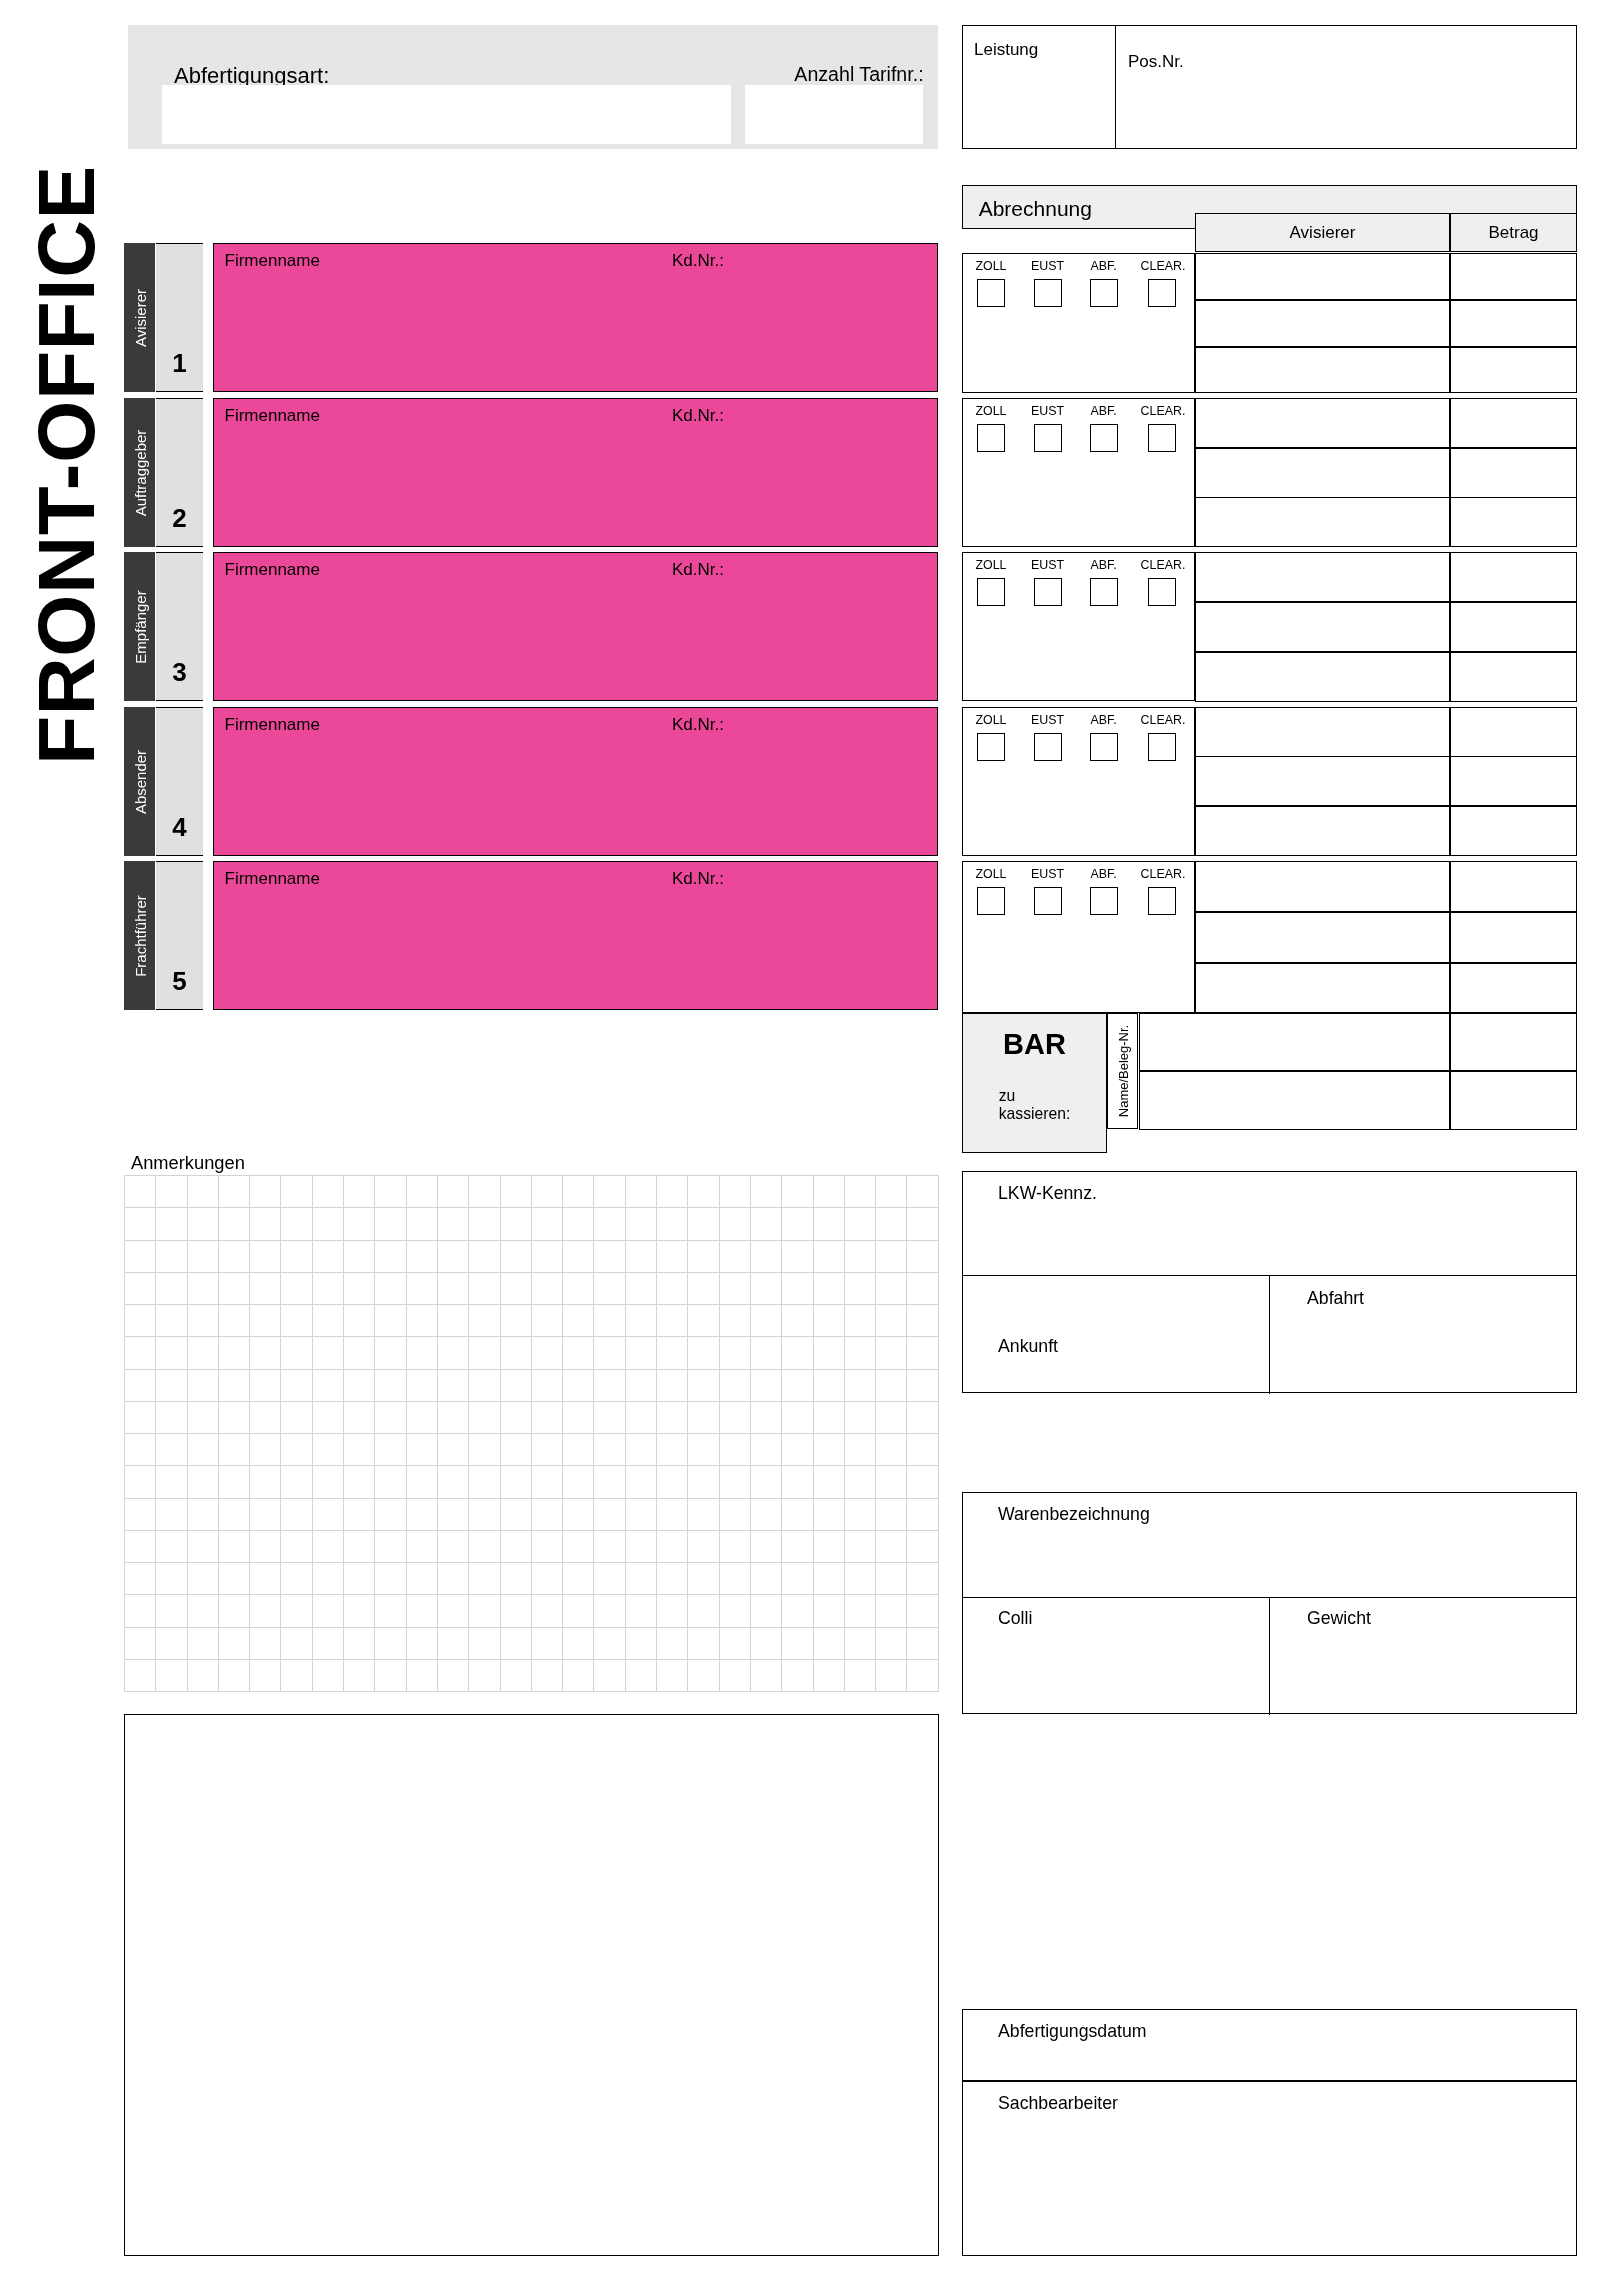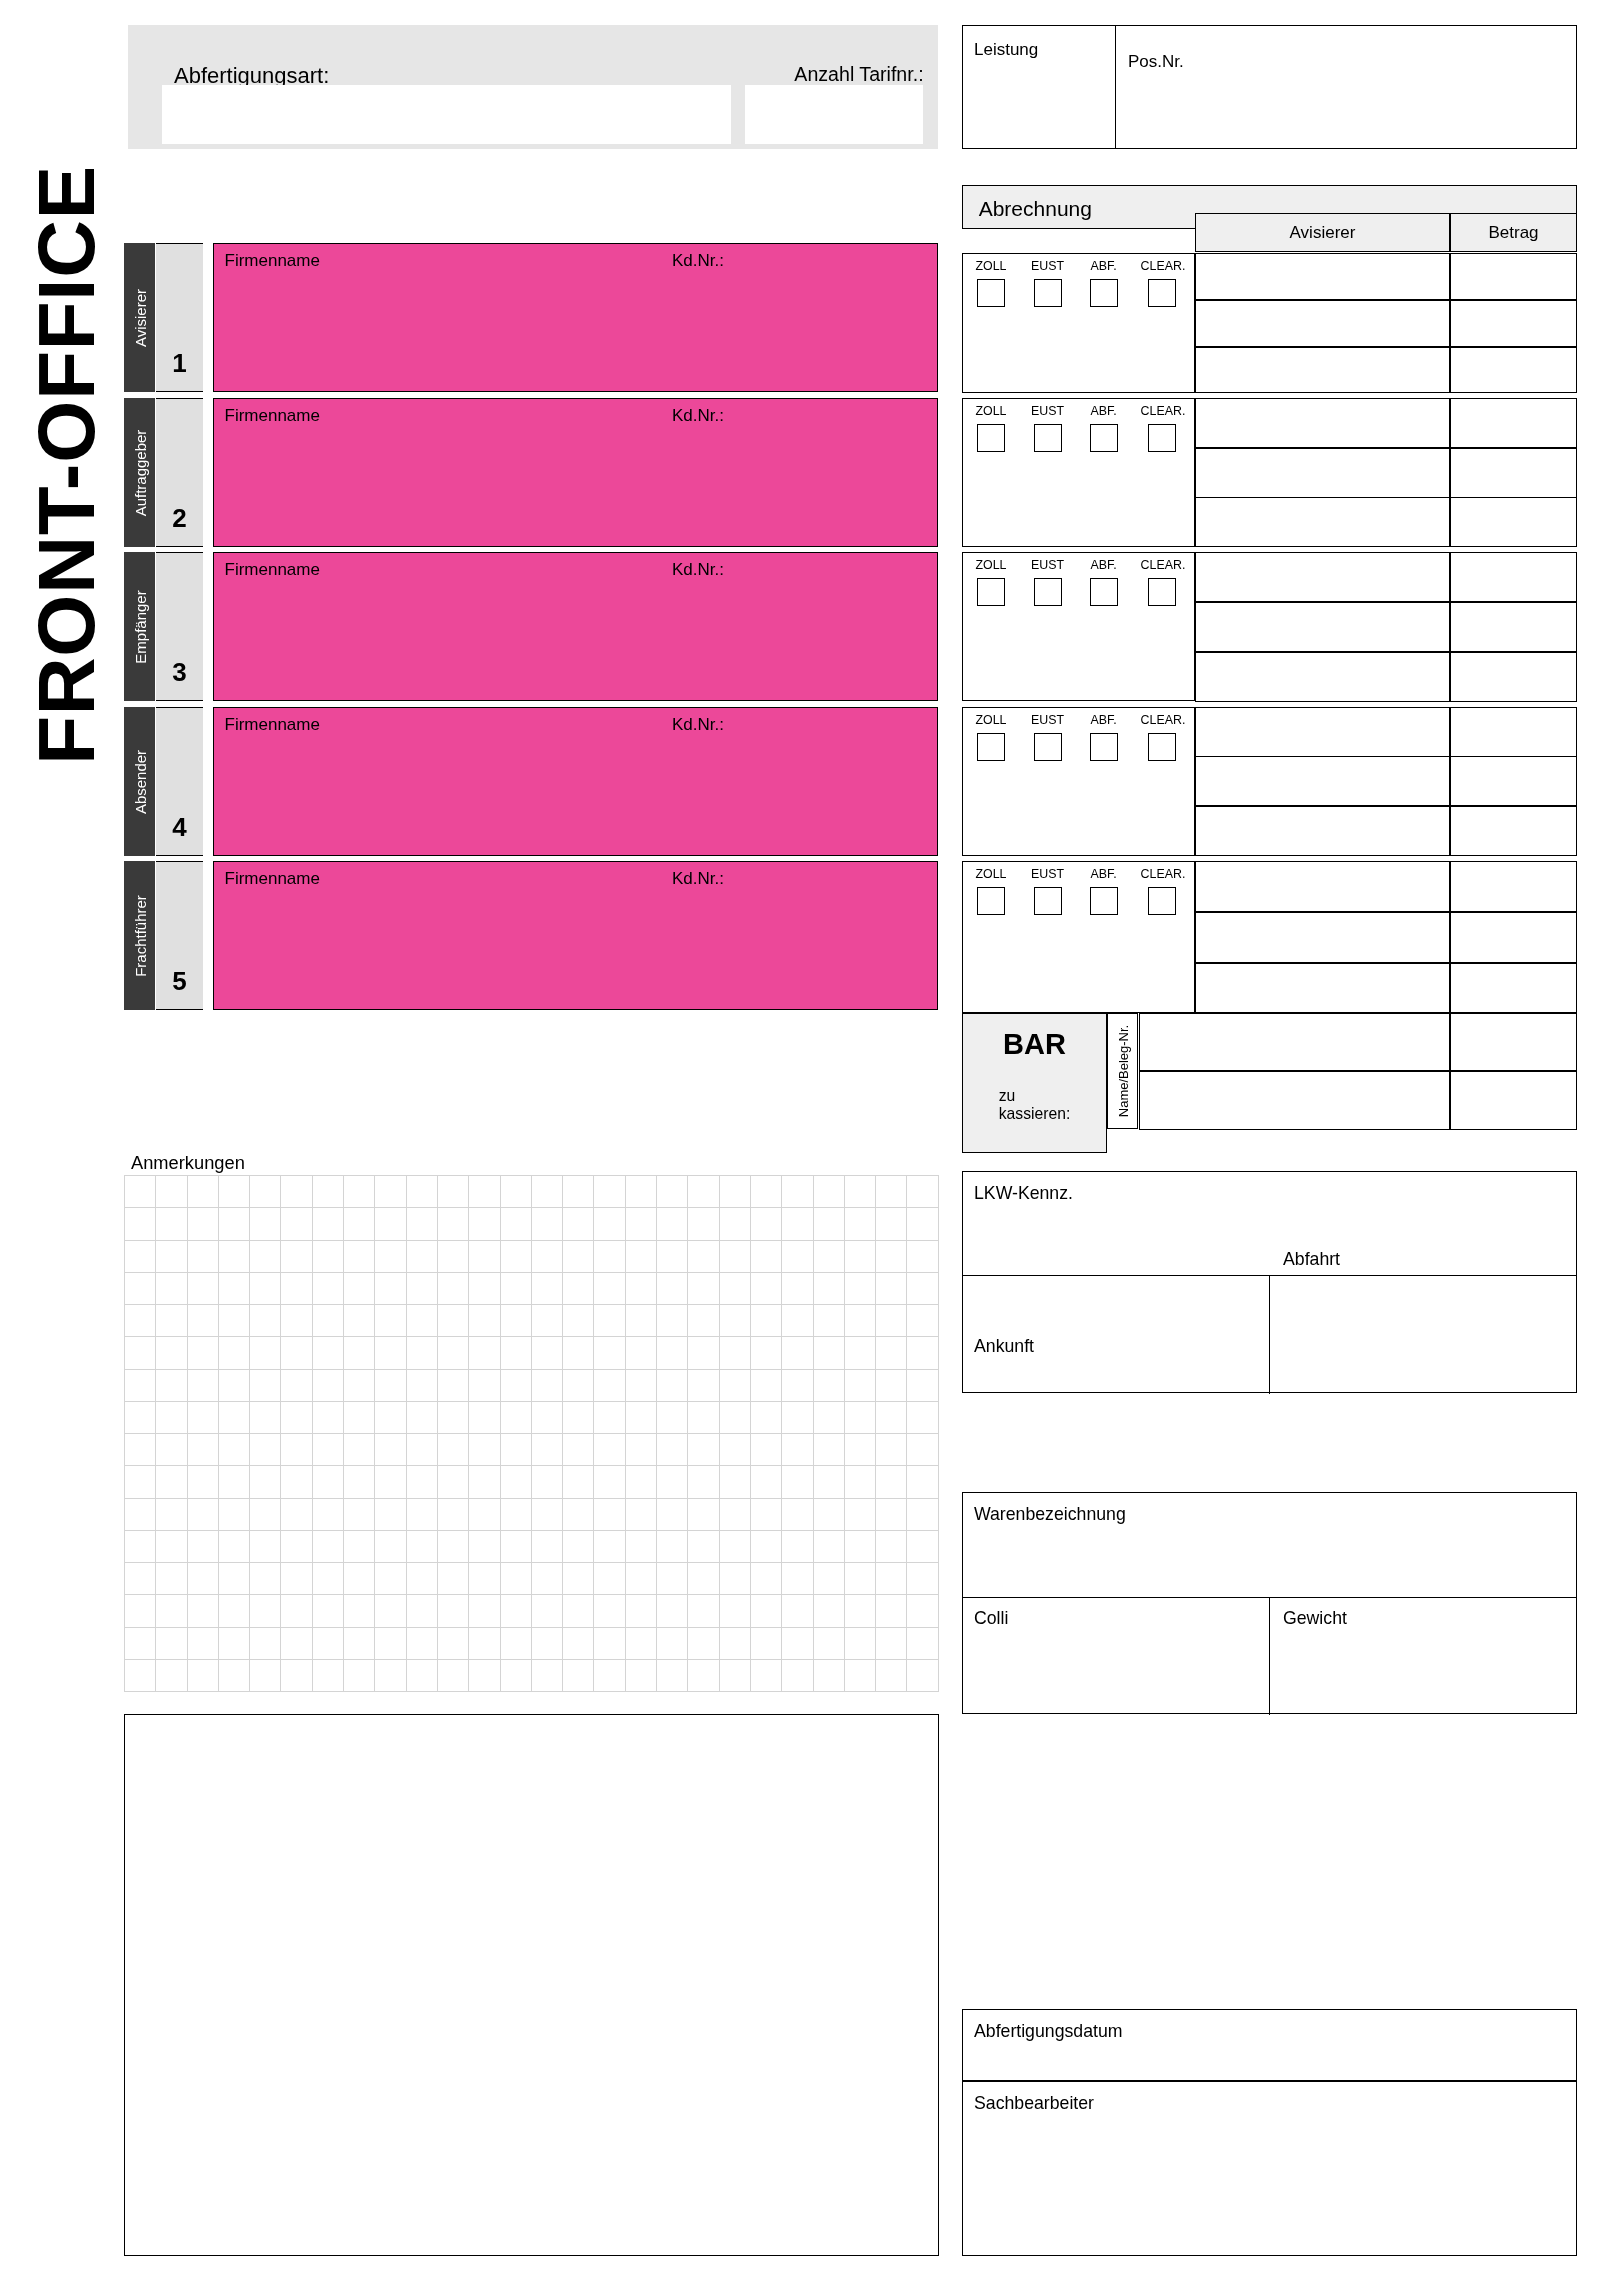--- a/index.html
+++ b/index.html
@@ -227,21 +227,21 @@
   #grid table {
     border-collapse: collapse;
     width: 100%; height: 100%;
   }
   #grid td {
     border: 0.7px solid #d4d4d4;
     padding: 0;
   }
 
   
-  .sub-lbl { position: absolute; font-size: 17.7px; }
+  .sub-lbl { position: absolute; font-size: 17.7px; margin-left: 24px; }
 
   
   #notes-box { left: 124px; top: 1714px; width: 815px; height: 542px; }
 
   
   #abfdatum-box { left: 962px; top: 2009px; width: 615px; height: 72px; }
   #sachb-box { left: 962px; top: 2081px; width: 615px; height: 175px; }
 </style>
 </head>
 <body>
@@ -884,21 +884,21 @@
       </table>
   </div>
 
   <div class="box" style="left:962px; top:1171px; width:615px; height:222px;"></div>
   <div style="position:absolute; left:962px; top:1275px; width:615px; height:1.3px; background:#000;"></div>
   <div style="position:absolute; left:1269px; top:1275px; width:1.3px; height:119px; background:#000;"></div>
   <div class="sub-lbl" style="left:974px; top:1183px;">LKW-Kennz.</div>
   <div style="position:absolute; left:974px; top:1211px; width:589px; height:59px;"></div>
   <div class="sub-lbl" style="left:974px; top:1336px;">Ankunft</div>
   <div style="position:absolute; left:974px; top:1314px; width:288px; height:72px;"></div>
-  <div class="sub-lbl" style="left:1283px; top:1249px;">Abfahrt</div>
+  <div class="sub-lbl" style="left:1283px; top:1288px;">Abfahrt</div>
   <div style="position:absolute; left:1283px; top:1314px; width:288px; height:72px;"></div>
 
   <div class="box" style="left:962px; top:1492px; width:615px; height:222px;"></div>
   <div style="position:absolute; left:962px; top:1597px; width:615px; height:1.3px; background:#000;"></div>
   <div style="position:absolute; left:1269px; top:1597px; width:1.3px; height:118px; background:#000;"></div>
   <div class="sub-lbl" style="left:974px; top:1504px;">Warenbezeichnung</div>
   <div style="position:absolute; left:974px; top:1531px; width:589px; height:60px;"></div>
   <div class="sub-lbl" style="left:974px; top:1608px;">Colli</div>
   <div style="position:absolute; left:974px; top:1636px; width:288px; height:72px;"></div>
   <div class="sub-lbl" style="left:1283px; top:1608px;">Gewicht</div>

